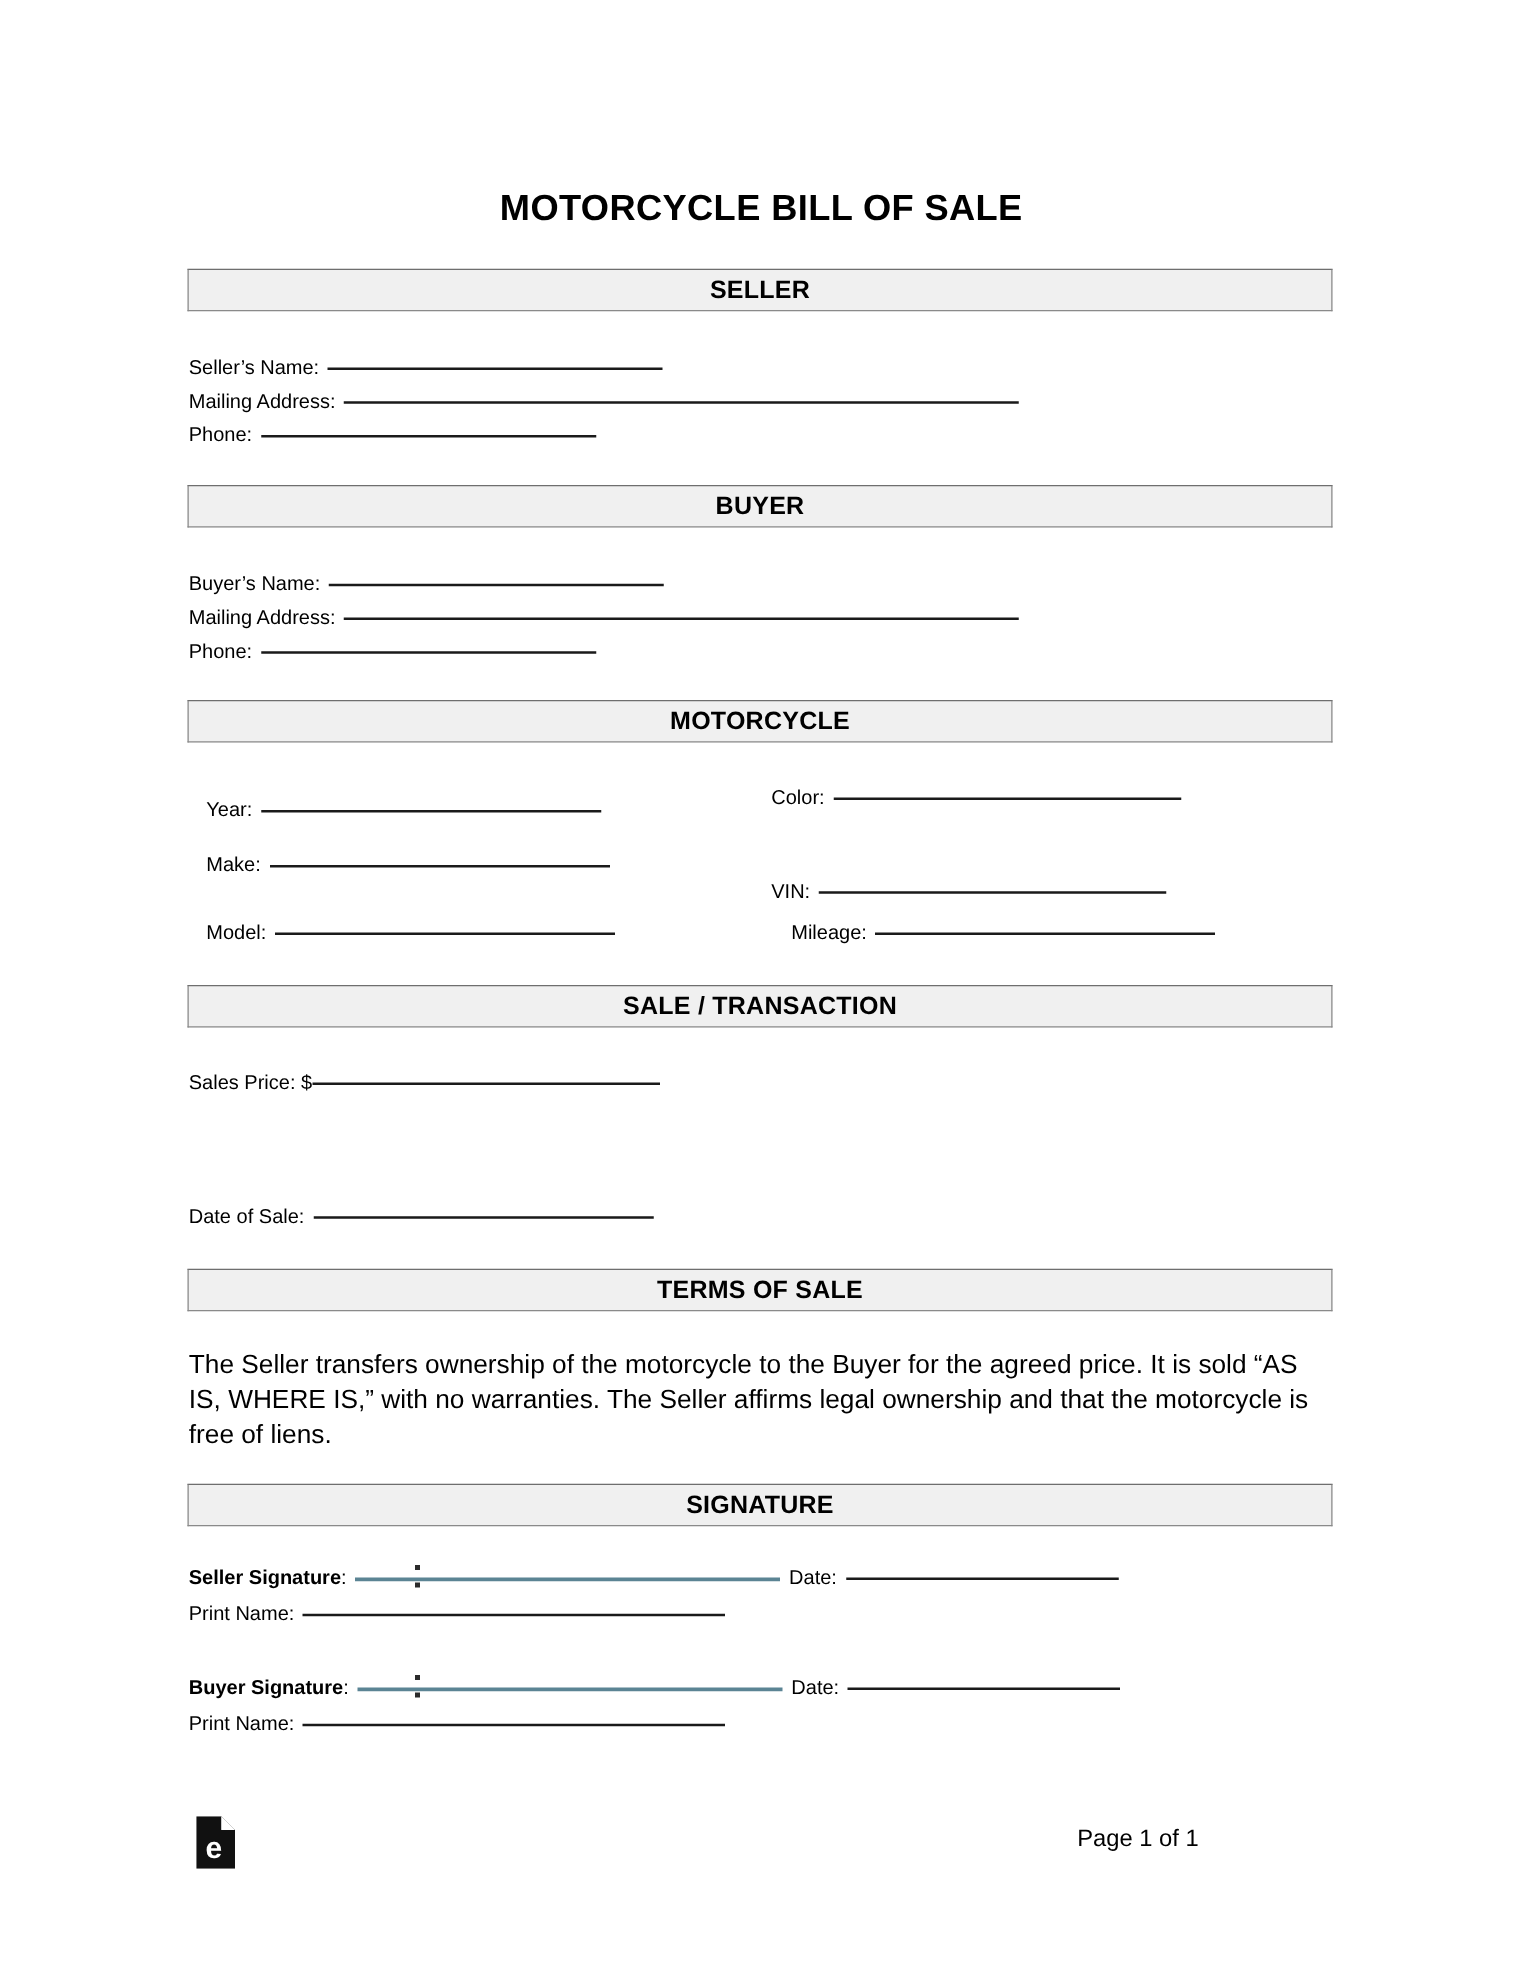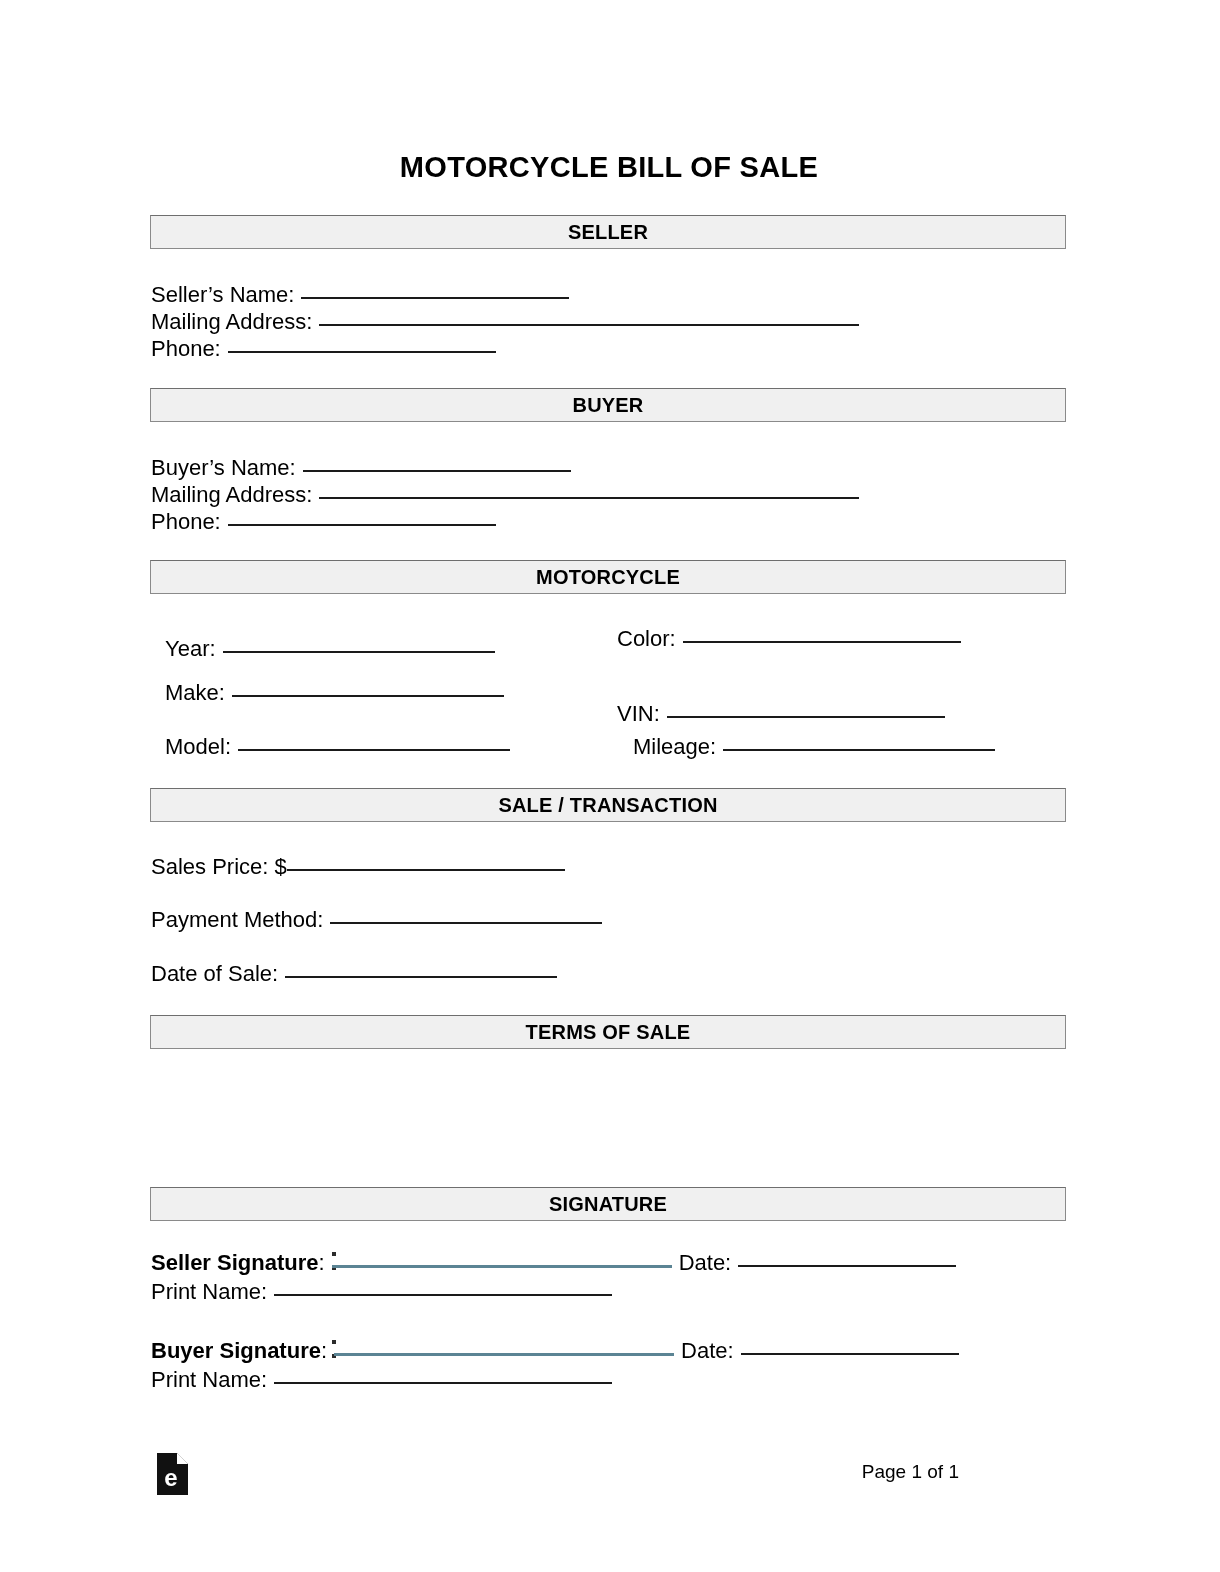--- a/index.html
+++ b/index.html
@@ -53,21 +53,21 @@
     font-size: 20px;
     font-weight: bold;
     line-height: 32px;
     letter-spacing: 0.2px;
     white-space: nowrap;
   }
 
   
   .frow {
     position: absolute;
-    font-size: 22px;
+    font-size: 16px;
     line-height: 27px;
     white-space: nowrap;
   }
   .frow .lbl { }
   .frow .lbl.bold { font-weight: bold; }
 
   
   .bl {
     display: inline-block;
     border-bottom: 2px solid #1a1a1a;
@@ -166,29 +166,27 @@
   </div>
   <div class="frow" style="left:633px; top:733px;">
     <span class="lbl">Mileage:</span><span class="gap"></span><span class="bl" style="width:272px;"></span>
   </div>
 
   <div class="section-bar" style="top:788px;">SALE / TRANSACTION</div>
 
   <div class="frow" style="left:151px; top:853px;">
     <span class="lbl">Sales Price: $</span><span class="bl" style="width:278px;"></span>
   </div>
-  <div class="frow" style="left:151px; top:906px;">
-    <span class="lbl">Payment Method:</span><span class="gap"></span><span class="bl" style="width:272px;"></span>
-  </div>
   <div class="frow" style="left:151px; top:960px;">
     <span class="lbl">Date of Sale:</span><span class="gap"></span><span class="bl" style="width:272px;"></span>
   </div>
 
   <div class="section-bar" style="top:1015px;">TERMS OF SALE</div>
 
+  <div class="terms">The Seller transfers ownership of the motorcycle to the Buyer for the agreed price. It is sold “AS IS, WHERE IS,” with no warranties. The Seller affirms legal ownership and that the motorcycle is free of liens.</div>
 
   <div class="section-bar" style="top:1187px;">SIGNATURE</div>
 
   <div class="tick" style="left:332px; top:1252px;"></div>
   <div class="tick" style="left:332px; top:1266px;"></div>
   <div class="frow" style="left:151px; top:1249px;">
     <span class="lbl bold">Seller Signature</span><span>:</span><span class="gap"></span><span class="bl sig" style="width:340px;"></span><span class="gap"></span><span class="lbl">Date:</span><span class="gap"></span><span class="bl" style="width:218px;"></span>
   </div>
   <div class="frow" style="left:151px; top:1278px;">
     <span class="lbl">Print Name:</span><span class="gap"></span><span class="bl" style="width:338px;"></span>

